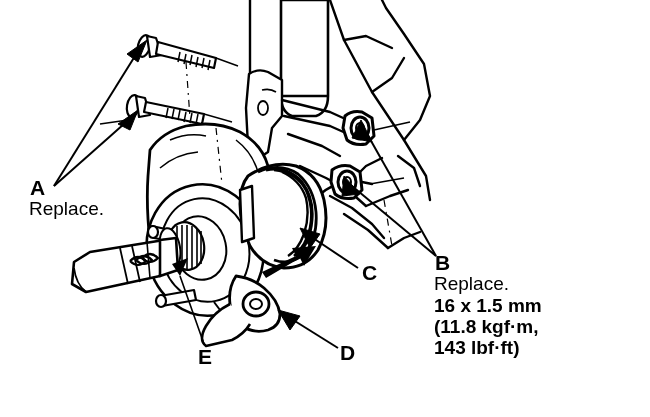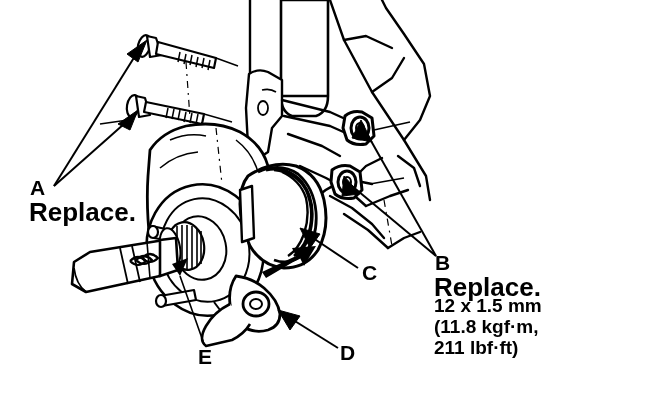--- a/index.html
+++ b/index.html
@@ -30,22 +30,22 @@
     line-height: 1.0;
     white-space: nowrap;
     user-select: none;
   }
   .letter {
     font-weight: bold;
     font-size: 21px;
     letter-spacing: 0px;
   }
   .note {
-    font-size: 26px;
-    font-weight: bold;
+    font-size: 19px;
+    font-weight: normal;
     text-align: center;
   }
   .spec {
     font-size: 19px;
     font-weight: bold;
   }
   #label-A { left: 30px; top: 177px; }
   #note-A  { left: 29px; top: 199px; }
   #label-B { left: 435px; top: 252px; }
   #note-B  { left: 434px; top: 274px; }
@@ -248,22 +248,22 @@
     </g>
 
   </svg>
 
   <div class="callout letter" id="label-A">A</div>
   <div class="callout note" id="note-A">Replace.</div>
 
   <div class="callout letter" id="label-B">B</div>
   <div class="callout note" id="note-B">Replace.</div>
   <div class="callout" id="spec-B">
-    <span class="spec spec-line">12 x 1.5 mm</span>
+    <span class="spec spec-line">16 x 1.5 mm</span>
     <span class="spec spec-line">(11.8 kgf·m,</span>
-    <span class="spec spec-line">211 lbf·ft)</span>
+    <span class="spec spec-line">143 lbf·ft)</span>
   </div>
 
   <div class="callout letter" id="label-C">C</div>
   <div class="callout letter" id="label-D">D</div>
   <div class="callout letter" id="label-E">E</div>
 
 </div>
 
 </body></html>

